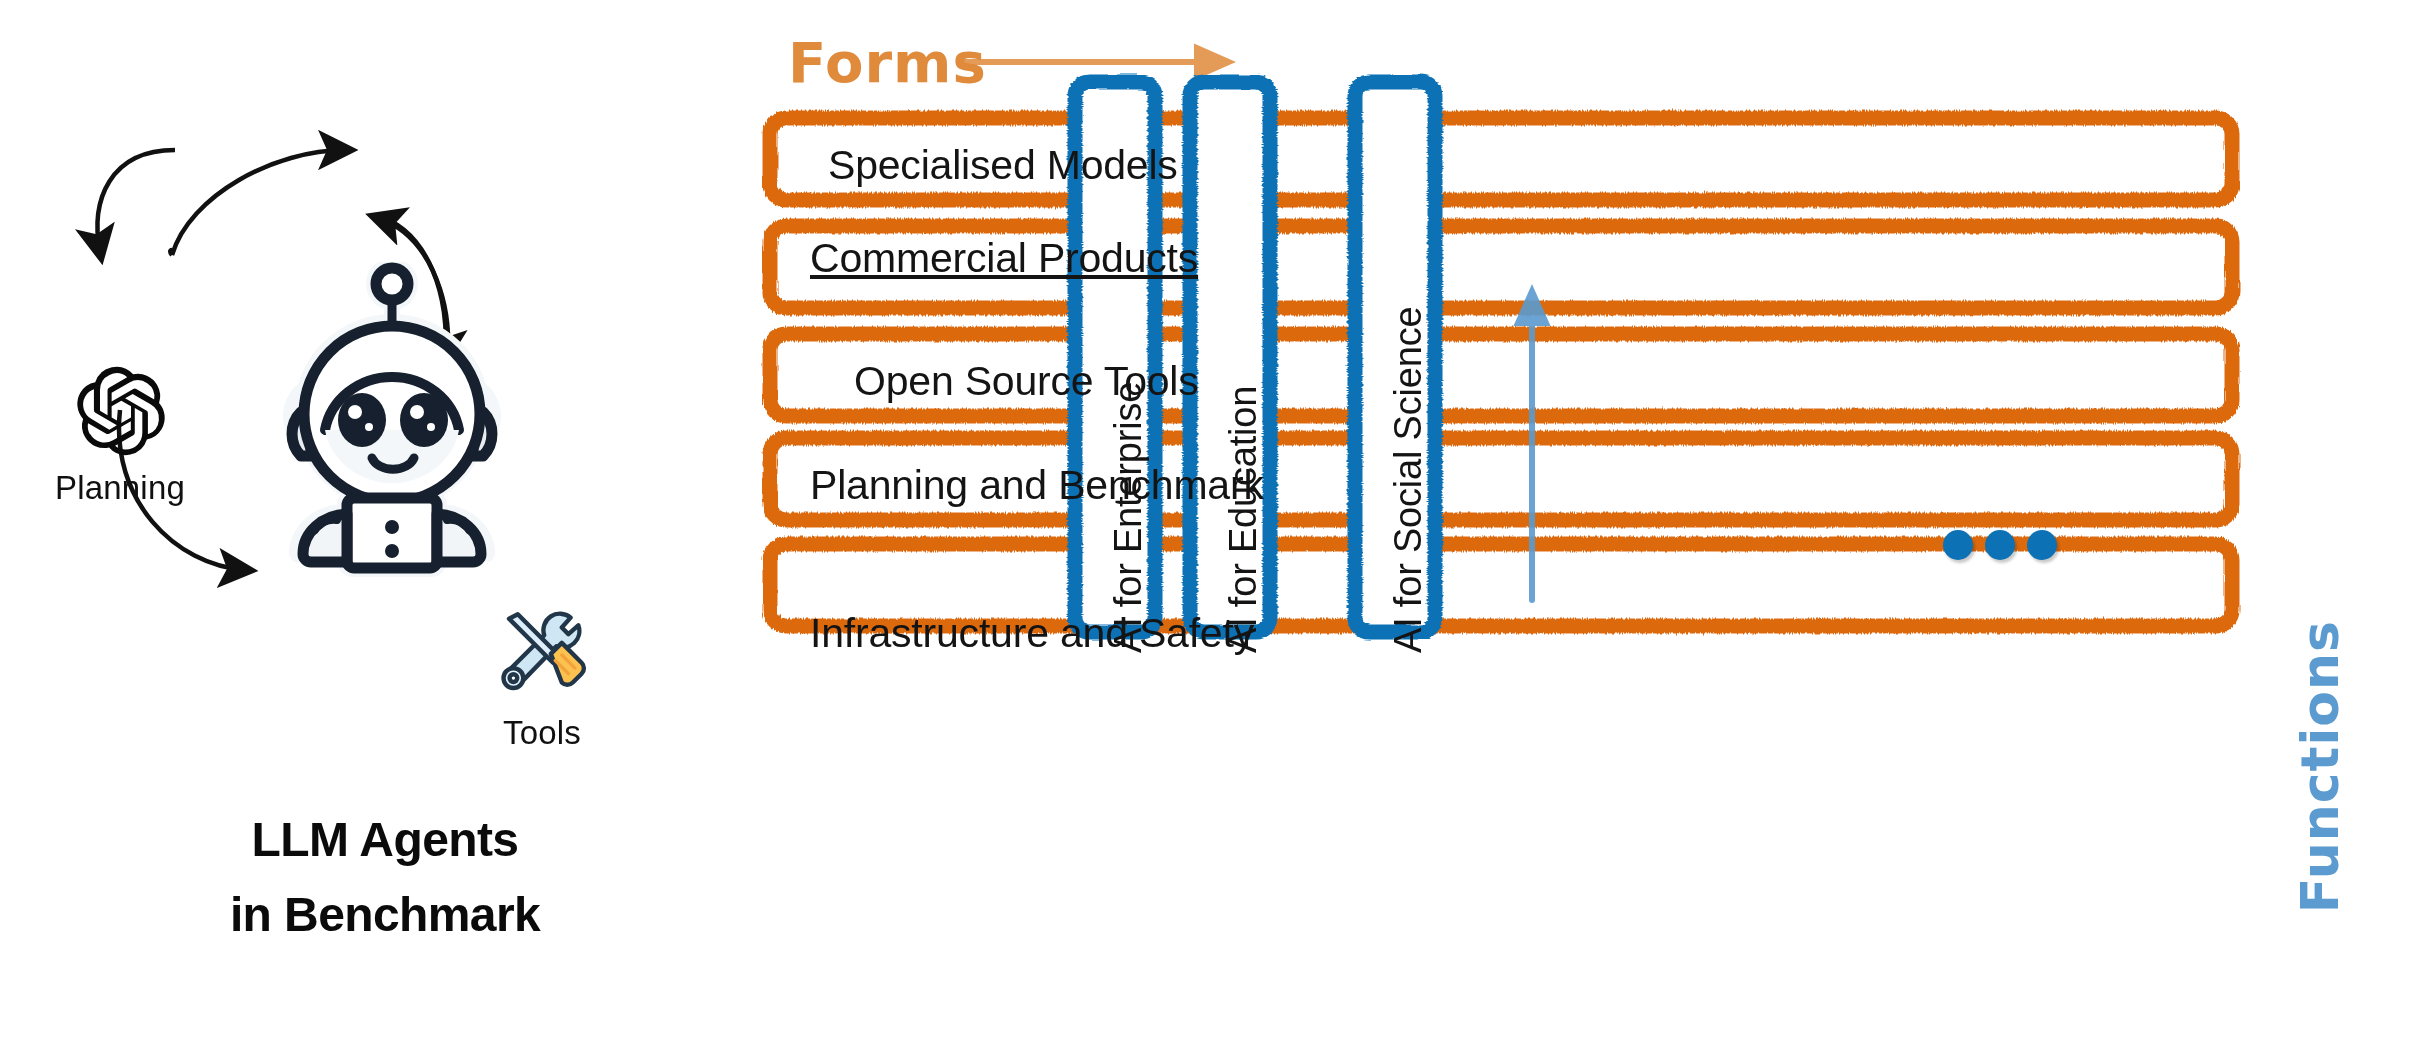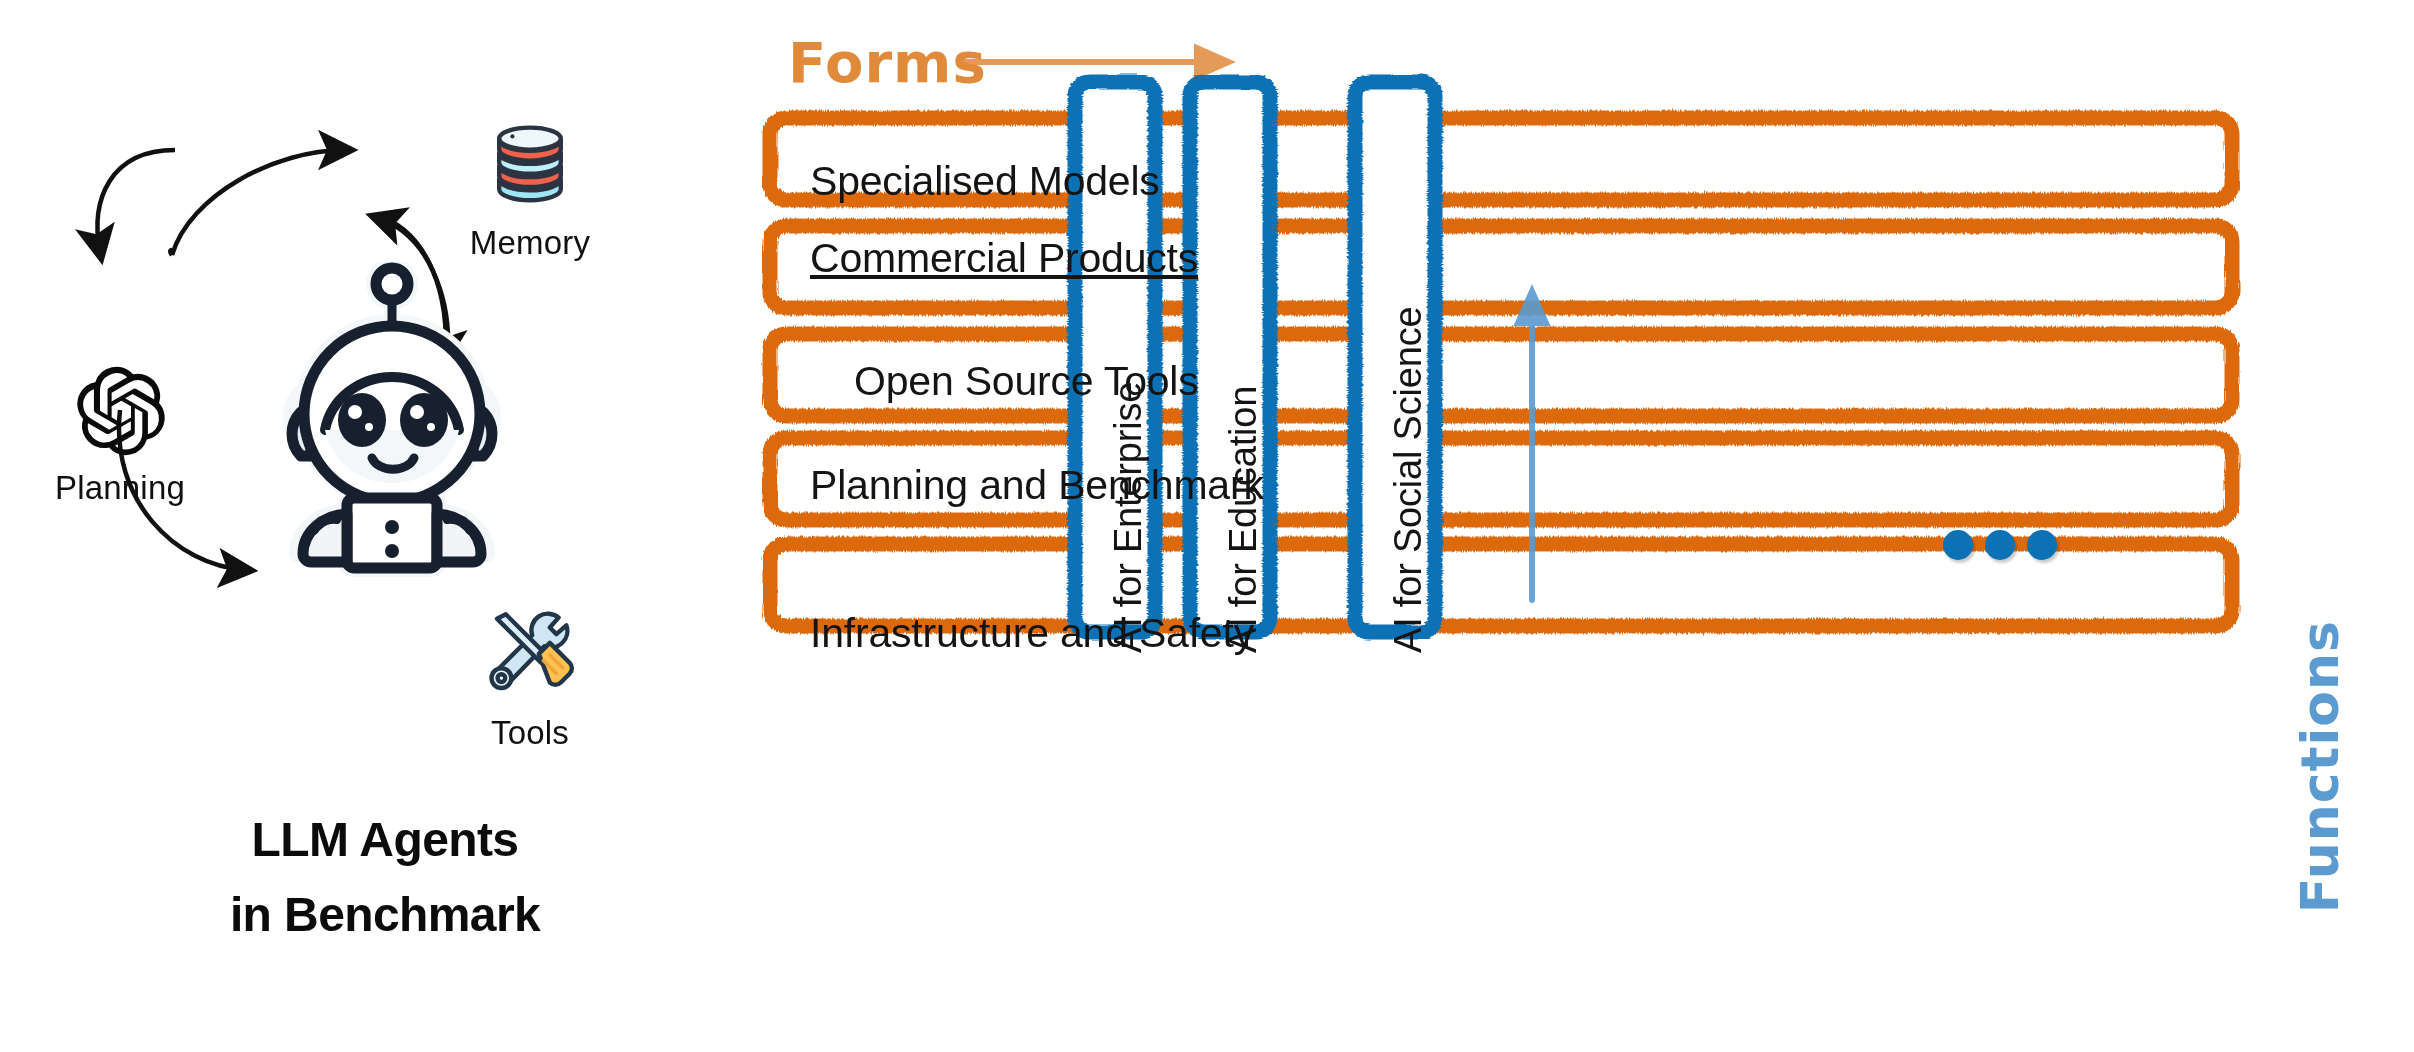--- a/index.html
+++ b/index.html
@@ -31,21 +31,21 @@
     font-size: 33px;
     color: #101010;
     font-family: "Liberation Sans", sans-serif;
     letter-spacing: 0.2px;
     margin-top: 4px;
     white-space: nowrap;
   }
 
   #memory-node { left: 400px; top: 110px; width: 260px; }
   #planning-node { left: -10px; top: 360px; width: 260px; }
-  #tools-node { left: 400px; top: 600px; width: 260px; text-align: center; }
+  #tools-node { left: 412px; top: 600px; width: 260px; text-align: center; }
 
   #robot-mascot {
     position: absolute;
     left: 252px; top: 262px;
     width: 280px; height: 320px;
   }
 
   #agent-title {
     position: absolute;
     left: 0; top: 795px;
@@ -154,38 +154,20 @@
     <path d="M172,255 C168,250 172,250 172,250" fill="none" stroke="#111" stroke-width="4.5"></path>
     <path d="M175,150 C110,150 90,200 100,252" fill="none" stroke="#111" stroke-width="4.5" marker-end="url(#ah)"></path>
 
     <path d="M375,215 C430,230 450,300 445,355" fill="none" stroke="#111" stroke-width="4.5" marker-end="url(#ah)"></path>
     <path d="M448,350 C450,300 430,235 378,218" fill="none" stroke="#111" stroke-width="4.5" marker-end="url(#ah)"></path>
 
     <path d="M120,410 C110,500 175,565 245,570" fill="none" stroke="#111" stroke-width="4.5" marker-end="url(#ah)"></path>
     <path d="M95,415 C90,370 95,380 95,380" fill="none" stroke="#111" stroke-width="0"></path>
   </svg>
 
-  <div class="cycle-node" id="memory-node">
-    <svg width="110" height="110" viewBox="0 0 100 100" style="display:block;margin:0 auto;">
-      <g stroke="#2b3440" stroke-width="4" stroke-linejoin="round">
-
-        <path d="M22,72 a28,10 0 0 0 56,0 v-9 a28,10 0 0 1 -56,0 z" fill="#9fe6f5"></path>
-
-        <path d="M22,60 a28,10 0 0 0 56,0 v-9 a28,10 0 0 1 -56,0 z" fill="#f0614c"></path>
-
-        <path d="M22,48 a28,10 0 0 0 56,0 v-9 a28,10 0 0 1 -56,0 z" fill="#bff0fa"></path>
-
-        <path d="M22,36 a28,10 0 0 0 56,0 v-9 a28,10 0 0 1 -56,0 z" fill="#f0614c"></path>
-
-        <ellipse cx="50" cy="26" rx="28" ry="10" fill="#eef7fb"></ellipse>
-      </g>
-      <circle cx="34" cy="24" r="1.9" fill="#2b3440"></circle>
-    </svg>
-    <div class="node-label">Memory</div>
-  </div>
 
   <div class="cycle-node" id="planning-node">
     <svg width="105" height="105" viewBox="0 0 64 64" style="display:block;margin:0 auto;">
       <path fill="#0a0a0a" d="M55.5 26.2a13.4 13.4 0 0 0-1.2-11A13.6 13.6 0 0 0 39.7 8.7a13.6 13.6 0 0 0-23.1 4.9A13.5 13.5 0 0 0 7.5 20a13.6 13.6 0 0 0 1.7 15.9 13.4 13.4 0 0 0 1.2 11 13.6 13.6 0 0 0 14.6 6.5 13.6 13.6 0 0 0 23.1-4.9 13.5 13.5 0 0 0 9-6.4 13.6 13.6 0 0 0-1.6-15.9zm-20.3 28.4a10.1 10.1 0 0 1-6.5-2.3l.3-.2 10.8-6.2a1.8 1.8 0 0 0 .9-1.5V29.2l4.6 2.6v12.6a10.1 10.1 0 0 1-10.1 10.2zM13.4 45.3a10.1 10.1 0 0 1-1.2-6.8l.3.2 10.8 6.2a1.8 1.8 0 0 0 1.8 0l13.2-7.6v5.3l-10.9 6.3a10.1 10.1 0 0 1-13.8-3.6zM10.5 22.3a10.1 10.1 0 0 1 5.3-4.4v12.8a1.8 1.8 0 0 0 .9 1.5l13.1 7.6-4.6 2.7L14.4 36a10.1 10.1 0 0 1-3.9-13.7zm37.5 8.7l-13.2-7.7 4.6-2.6 10.9 6.3a10.1 10.1 0 0 1-1.6 18.3V32.5a1.8 1.8 0 0 0-.7-1.5zm4.6-6.9l-.3-.2-10.7-6.3a1.8 1.8 0 0 0-1.8 0L26.6 25.3V20l10.9-6.3a10.1 10.1 0 0 1 15 10.4zM24.1 33.6l-4.6-2.7V18.3a10.1 10.1 0 0 1 16.6-7.8l-.3.2-10.8 6.2a1.8 1.8 0 0 0-.9 1.5zm2.5-5.4l5.9-3.4 5.9 3.4v6.8l-5.9 3.4-5.9-3.4z"></path>
     </svg>
     <div class="node-label">Planning</div>
   </div>
 
   <div class="cycle-node" id="tools-node">
     <svg width="110" height="110" viewBox="0 0 100 100" style="display:block;margin:0 auto;">
@@ -293,21 +275,21 @@
       </g>
     </g>
 
     <g>
       <line x1="772" y1="600" x2="772" y2="305" stroke="#5B9BD0" stroke-width="6" stroke-linecap="round" marker-end="url(#blue-arrow)" opacity="0.9"></line>
     </g>
   </svg>
 
   <div id="forms-label">Forms</div>
 
-  <div class="row-label" style="top:158px;">Specialised Models</div>
+  <div class="row-label" style="top:142px;margin-left:18px;">Specialised Models</div>
   <div class="row-label" style="top:235px;text-decoration:underline;">Commercial Products</div>
   <div class="row-label" style="top:358px;margin-left:44px;">Open Source Tools</div>
   <div class="row-label" style="top:462px;">Planning and Benchmark</div>
   <div class="row-label" style="top:576px;margin-top:34px;">Infrastructure and Safety</div>
 
   <div class="col-label" style="left:390px; top:610px;">AI for Enterprise</div>
   <div class="col-label" style="left:505px; top:610px;">AI for Education</div>
   <div class="col-label" style="left:670px; top:610px;">AI for Social Science</div>
 
   <div class="ellipsis-dots">

